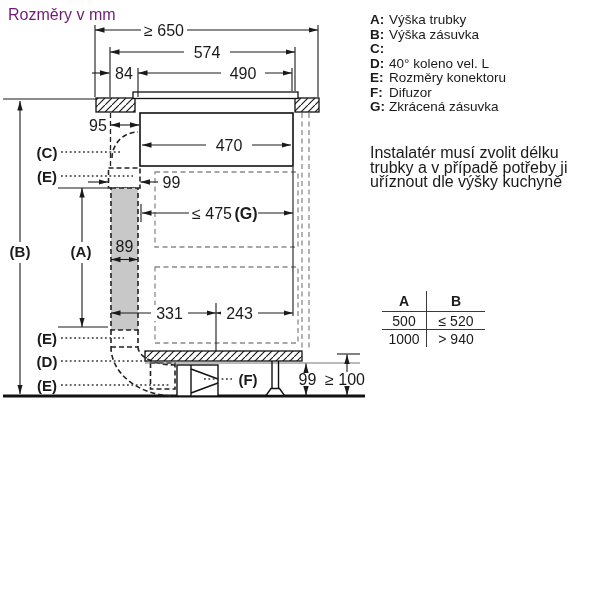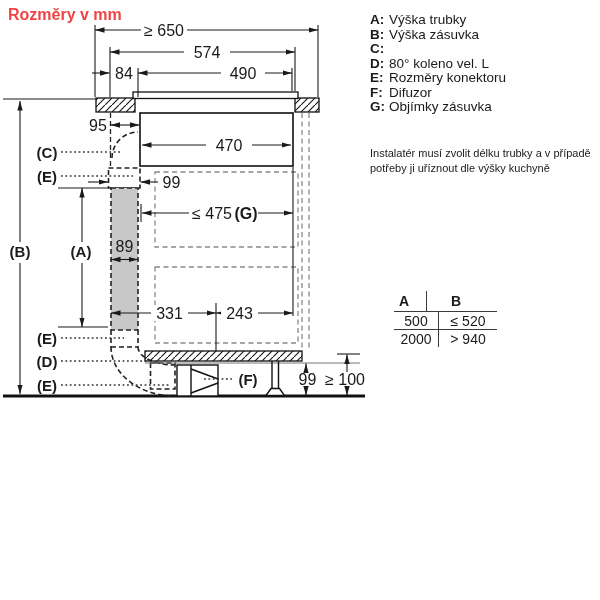--- a/index.html
+++ b/index.html
@@ -3,34 +3,34 @@
 <meta charset="utf-8">
 <style>
   html,body{margin:0;padding:0;}
   body{
     width:600px;height:600px;position:relative;background:#ffffff;
     font-family:"Liberation Sans", sans-serif;color:#1a1a1a;
     -webkit-font-smoothing:antialiased;
   }
   #stage{position:absolute;inset:0;width:600px;height:600px;}
   .title{
-    position:absolute;left:8px;top:6px;font-size:16px;color:#ef4444;font-weight:bold;
+    position:absolute;left:8px;top:6px;font-size:16px;color:#701a75;
   }
   .legend{
     position:absolute;left:370px;top:13px;width:225px;font-size:13.5px;line-height:14.5px;
   }
   .legend-row{display:flex;}
   .legend-key{font-weight:bold;min-width:19px;}
   .note{
-    position:absolute;left:370px;top:146px;width:228px;font-size:11px;line-height:14.6px;
+    position:absolute;left:370px;top:146px;width:228px;font-size:16px;line-height:14.6px;
   }
   .tbl{position:absolute;left:382px;top:291px;font-size:14px;}
   .tr{display:flex;align-items:center;height:17px;}
   .tr.th{height:20px;font-weight:bold;}
-  .tr.bordered{border-top:1.4px solid #3a3a3a;margin-left:12px;}
+  .tr.bordered{border-top:1.4px solid #3a3a3a;}
   .cell-a{width:44px;text-align:center;border-right:1.2px solid #3a3a3a;height:100%;
           display:flex;align-items:center;justify-content:center;}
   .cell-b{width:58px;text-align:center;height:100%;
           display:flex;align-items:center;justify-content:center;}
   svg text{fill:#1a1a1a;font-family:"Liberation Sans", sans-serif;}
   .dimtxt{font-size:16px;}
   .lbltxt{font-size:15px;font-weight:bold;}
 </style>
 </head>
 <body>
@@ -44,49 +44,49 @@
     </div>
   <div class="legend-row">
       <span class="legend-key">B:</span>
       <span>Výška zásuvka</span>
     </div>
   <div class="legend-row">
       <span class="legend-key">C:</span>
     </div>
   <div class="legend-row">
       <span class="legend-key">D:</span>
-      <span>80° koleno vel. L</span>
+      <span>40° koleno vel. L</span>
     </div>
   <div class="legend-row">
       <span class="legend-key">E:</span>
       <span>Rozměry konektoru</span>
     </div>
   <div class="legend-row">
       <span class="legend-key">F:</span>
       <span>Difuzor</span>
     </div>
   <div class="legend-row">
       <span class="legend-key">G:</span>
-      <span>Objímky zásuvka</span>
+      <span>Zkrácená zásuvka</span>
     </div>
 </div>
 
 <div class="note">Instalatér musí zvolit délku trubky a v případě potřeby ji uříznout dle výšky kuchyně</div>
 
 <div class="tbl">
   <div class="tr th">
     <div class="cell-a">A</div>
     <div class="cell-b">B</div>
   </div>
   <div class="tr bordered">
     <div class="cell-a">500</div>
     <div class="cell-b">≤ 520</div>
   </div>
   <div class="tr bordered">
-    <div class="cell-a">2000</div>
+    <div class="cell-a">1000</div>
     <div class="cell-b">&gt; 940</div>
   </div>
 </div>
 
 <svg id="stage" viewBox="0 0 600 600" xmlns="http://www.w3.org/2000/svg">
   <defs>
     <marker id="arr" markerWidth="10" markerHeight="7" refX="9.5" refY="3.5" orient="auto-start-reverse" markerUnits="userSpaceOnUse">
       <path d="M0,0.8 L9.5,3.5 L0,6.2 Z" fill="#1a1a1a"></path>
     </marker>
     <pattern id="hatch" width="7" height="7" patternUnits="userSpaceOnUse">

